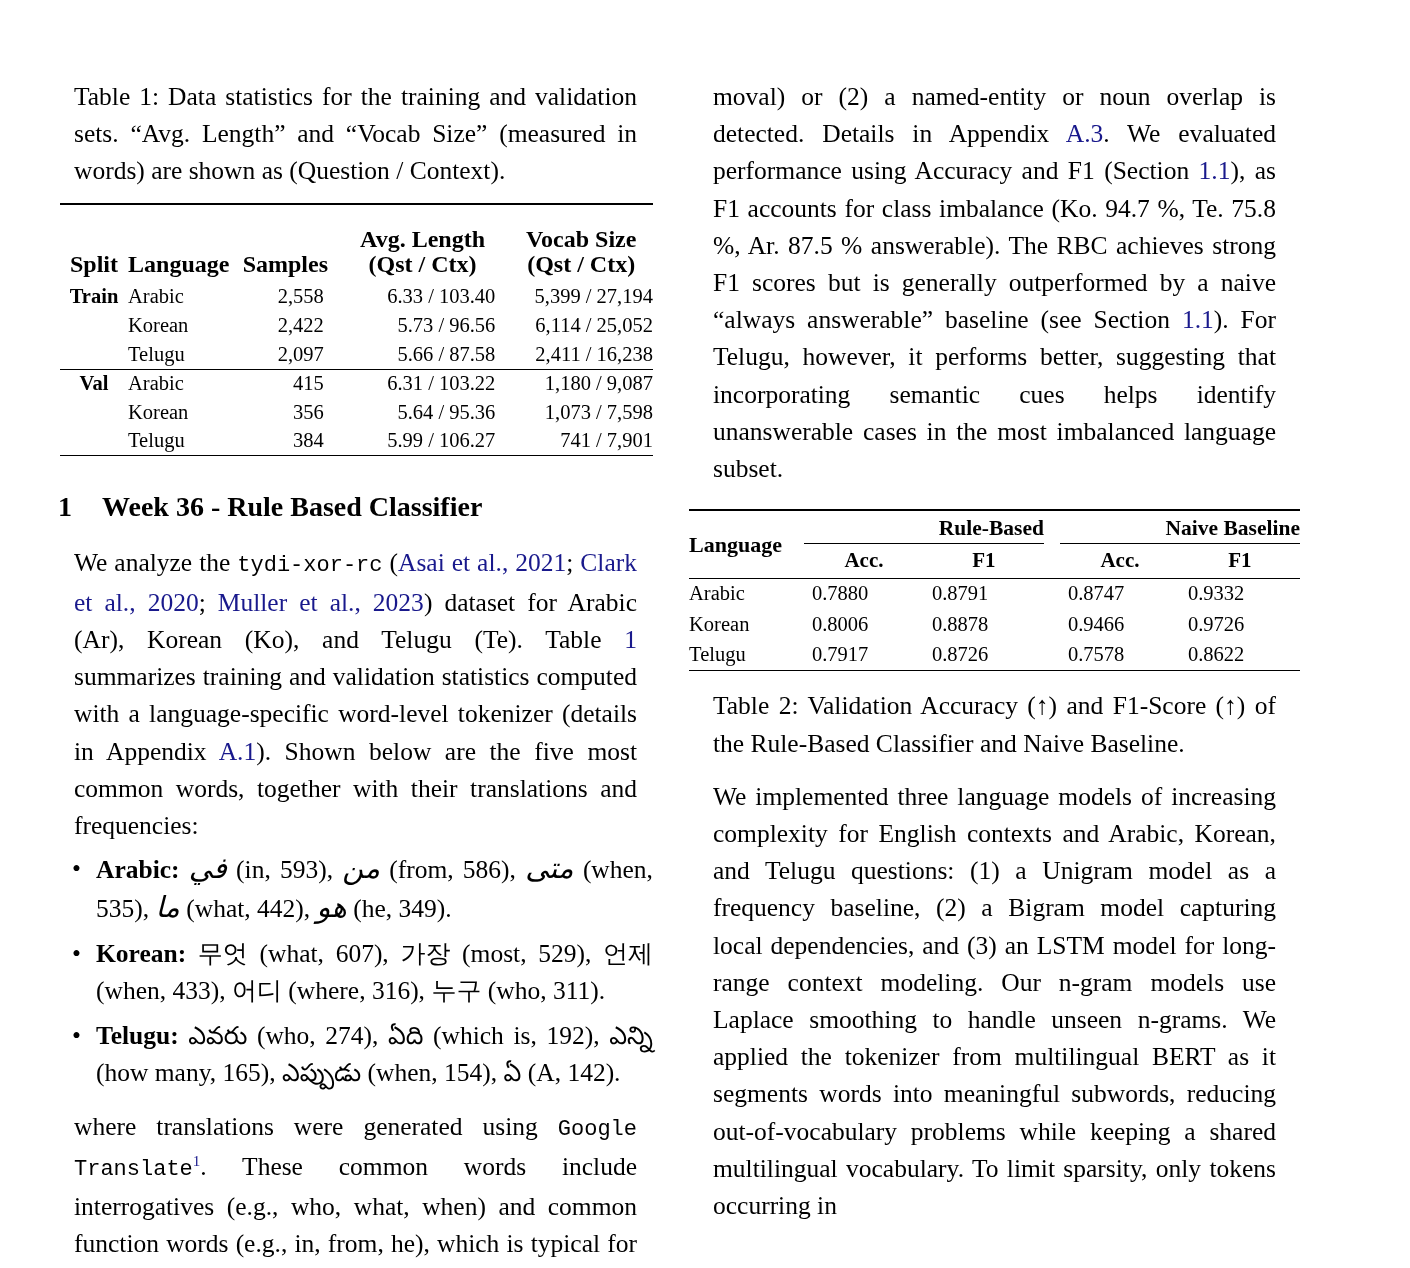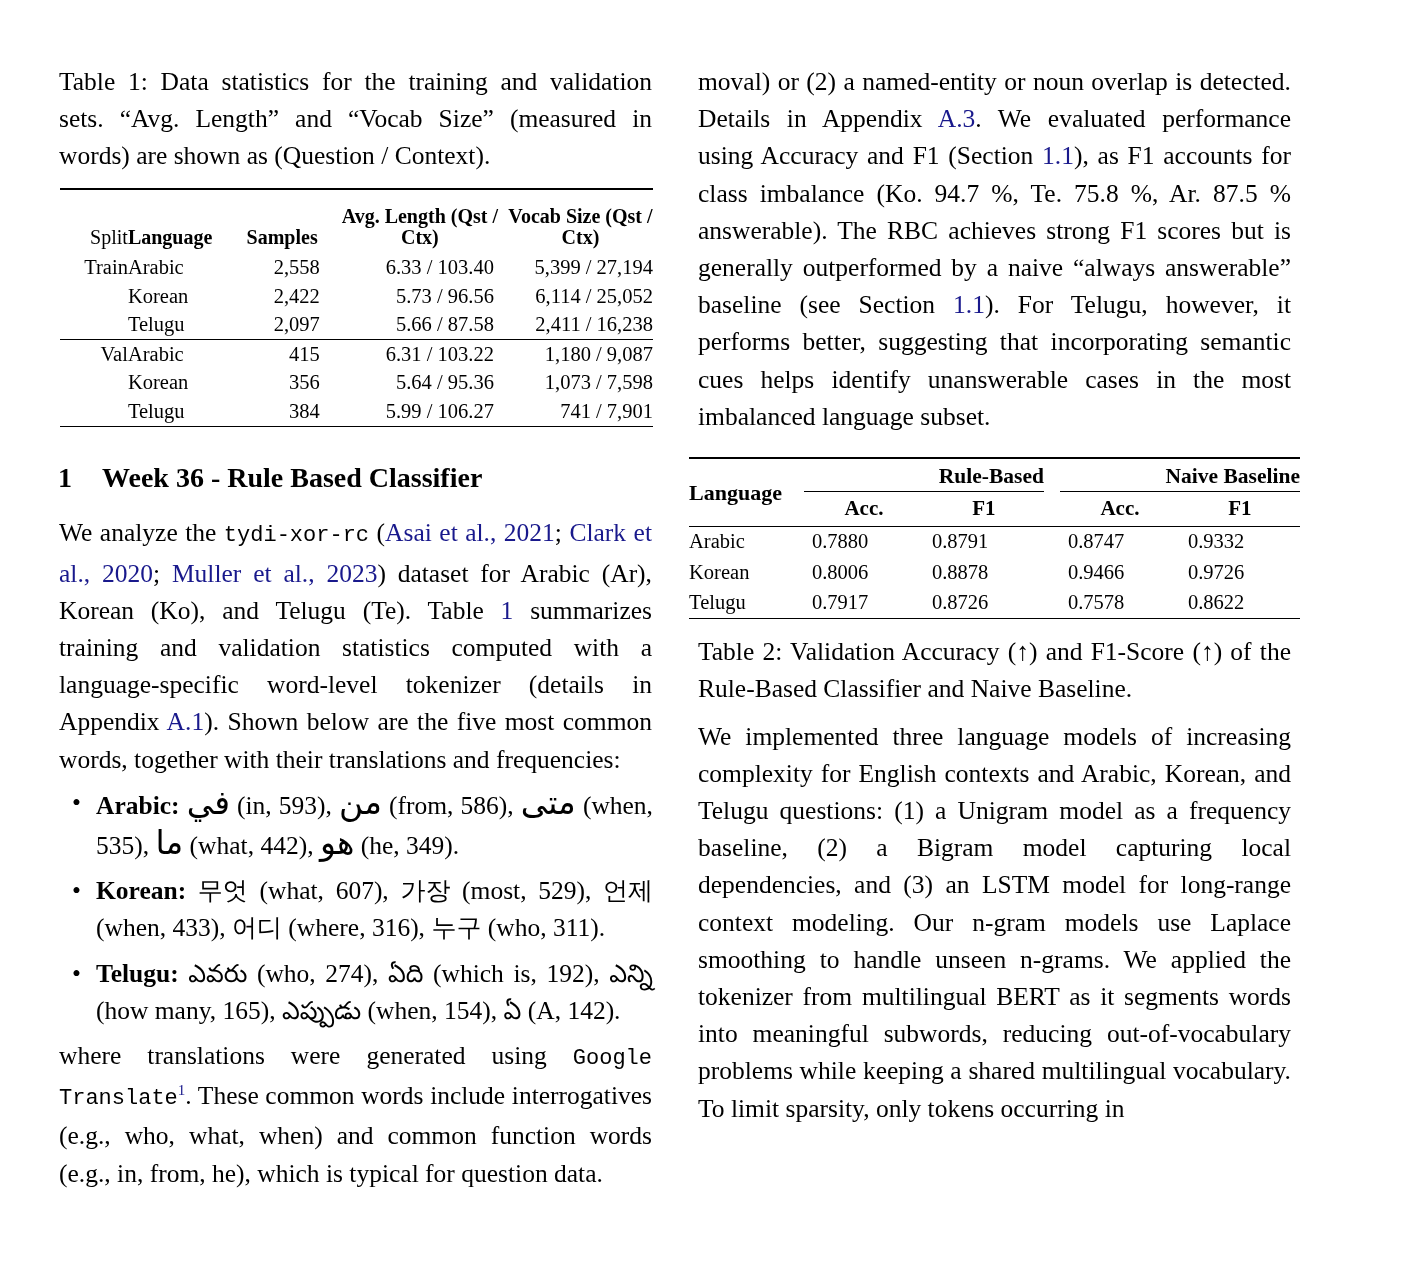--- a/index.html
+++ b/index.html
@@ -30,21 +30,21 @@
   }
   .col {
     width: 595px;
     flex: 0 0 595px;
   }
   p, .caption {
     font-size: 25.5px;
     line-height: 37.2px;
     text-align: justify;
     text-justify: inter-word;
-    margin: 1px;
+    margin: 16px;
     hyphens: none;
   }
   .caption {
     margin-bottom: 10px;
   }
   .para {
     margin-bottom: 0px;
   }
   a.ref {
     color: #19198c;
@@ -80,29 +80,29 @@
     width: 593px;
     margin: 13px 0 0 2px;
   }
   .t1 th, .t1 td {
     padding: 0;
     font-weight: normal;
     vertical-align: bottom;
   }
   .t1 thead th {
     font-weight: bold;
-    font-size: 20px;
+    font-size: 24px;
     padding-bottom: 6px;
-    padding-top: 16px;
+    padding-top: 22px;
   }
   .t1 tbody td {
     padding-top: 3.5px;
     padding-bottom: 3.5px;
   }
-  .t1 .c-split { text-align: right;  width: 72px; font-weight: normal; }
+  .t1 .c-split { text-align: center;  width: 72px; font-weight: bold; }
   .t1 .c-lang  { text-align: left;  width: 108px; }
   .t1 .c-samp  { text-align: right; width: 92px; padding-right: 12px; }
   .t1 .c-avg   { text-align: right; width: 180px; padding-right: 14px; }
   .t1 .c-vocab { text-align: right; width: 160px; }
   .t1 thead th.c-samp { text-align: center; padding-right: 0; }
   .t1 thead th.c-avg  { text-align: center; padding-right: 0; }
   .t1 thead th.c-vocab{ text-align: center; }
   .rule-top td, .rule-top th { border-top: 2.2px solid #000; }
   .rule-mid td, .rule-mid th { border-top: 1.1px solid #000; }
   .rule-bot td { border-bottom: 1.1px solid #000; }
@@ -143,23 +143,24 @@
   }
   .t2 td.lang { text-align: left; padding-right: 22px; }
   .t2 td.val { min-width: 104px; padding: 4.5px 8px; }
   .t2 .cmid { border-bottom: 1.1px solid #000; text-align: right; }
   .t2 .toprule th { border-top: 2.2px solid #000; }
   .t2 .midrule td, .t2 .midrule th { border-top: 1.1px solid #000; }
   .t2 .botrule td { border-bottom: 1.1px solid #000; }
   .t2 .gap { min-width: 16px; }
   .arabic-txt {
     font-family: "DejaVu Sans", sans-serif;
-    font-size: 33px;
+    font-size: 29px;
     direction: rtl;
     unicode-bidi: isolate;
+    font-style: italic;
   }
   .korean-txt {
     font-family: "DejaVu Sans", sans-serif;
     font-size: 25px;
   }
   .telugu-txt {
     font-family: "DejaVu Sans", sans-serif;
     font-size: 25px;
   }
   ul.bullets {

